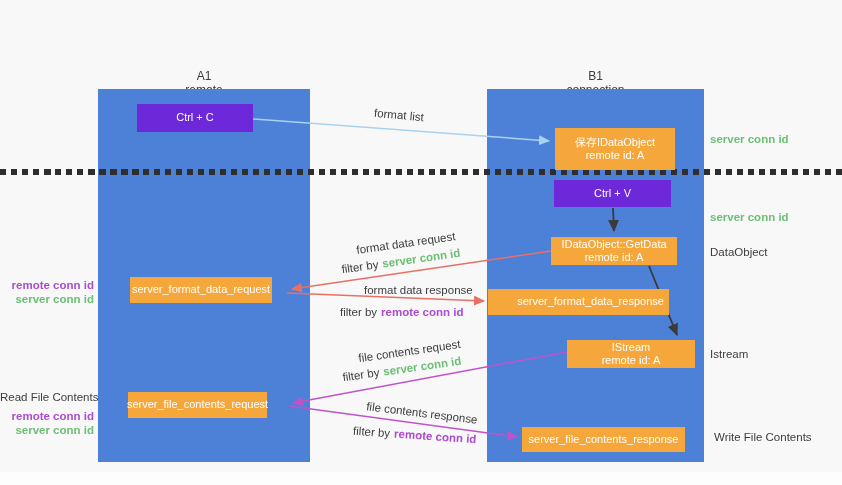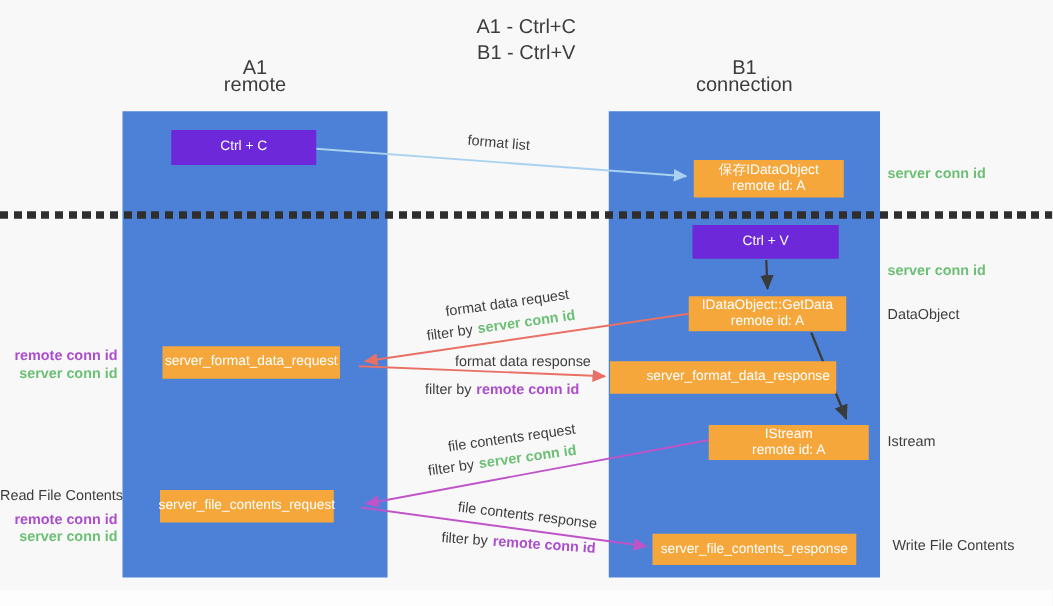--- a/index.html
+++ b/index.html
@@ -4,21 +4,21 @@
 <style>
   html,body{margin:0;padding:0;background:#f8f8f9;}
   .stage{position:relative;width:842px;height:485px;background:#f8f8f9;
          font-family:"Liberation Sans",sans-serif;overflow:hidden;color:#3d3d3d;}
 
   
   .title{position:absolute;left:0;top:11px;width:842px;text-align:center;
          font-size:16px;line-height:21px;color:#3c3c3c;}
 
   
-  .ll-header{position:absolute;top:48px;text-align:center;font-size:16px;line-height:14px;color:#3c3c3c;}
+  .ll-header{position:absolute;top:69px;text-align:center;font-size:12px;line-height:14px;color:#3c3c3c;}
   #hd-a1{left:98px;width:212px;}
   #hd-b1{left:487px;width:217px;}
 
   
   .lifeline{position:absolute;top:89px;height:373px;background:#4d81d7;}
   #ll-a1{left:98px;width:212px;}
   #ll-b1{left:487px;width:217px;}
 
   
   .divider{position:absolute;left:0;top:169px;width:842px;height:6px;
@@ -28,21 +28,21 @@
 
   
   .arrows{position:absolute;left:0;top:0;width:842px;height:485px;pointer-events:none;}
 
   
   .node{position:absolute;display:flex;flex-direction:column;align-items:center;justify-content:center;
         color:#fff;font-size:11px;line-height:13.5px;text-align:center;white-space:nowrap;}
   .green-node{background:#6d28d9;}
   .orange-node{background:#f6a73b;}
   #n-ctrlc{left:137px;top:104px;width:116px;height:28px;}
-  #n-save {left:555px;top:128px;width:120px;height:30px;text-align:right;}
+  #n-save {left:555px;top:128px;width:120px;height:42px;text-align:right;}
   #n-ctrlv{left:554px;top:180px;width:117px;height:27px;}
   #n-getdata{left:551px;top:237px;width:126px;height:28px;}
   #n-freq {left:130px;top:277px;width:142px;height:26px;}
   #n-fresp{left:488px;top:289px;width:157px;height:26px;padding-left:24px;}
   #n-istream{left:567px;top:340px;width:128px;height:28px;}
   #n-creq {left:128px;top:392px;width:139px;height:26px;}
   #n-cresp{left:522px;top:427px;width:163px;height:25px;}
 
   
   .lbl{position:absolute;font-size:11.5px;line-height:14px;color:#3d3d3d;white-space:nowrap;transform-origin:center;}
@@ -74,24 +74,20 @@
   #lb-serverR2{top:210px;}
   #lb-dataobject{top:245px;color:#3d3d3d;}
   #lb-istreamR{top:347px;color:#3d3d3d;}
   #lb-writefile{left:714px;top:430px;color:#3d3d3d;}
 </style>
 </head>
 <body>
 
 <div class="stage">
 
-  <div class="title">
-    <div>A1 - Ctrl+C</div>
-    <div>B1 - Ctrl+V</div>
-  </div>
 
   <div class="ll-header" id="hd-a1">
     <div>A1</div>
     <div>remote</div>
   </div>
   <div class="ll-header" id="hd-b1">
     <div>B1</div>
     <div>connection</div>
   </div>
 

